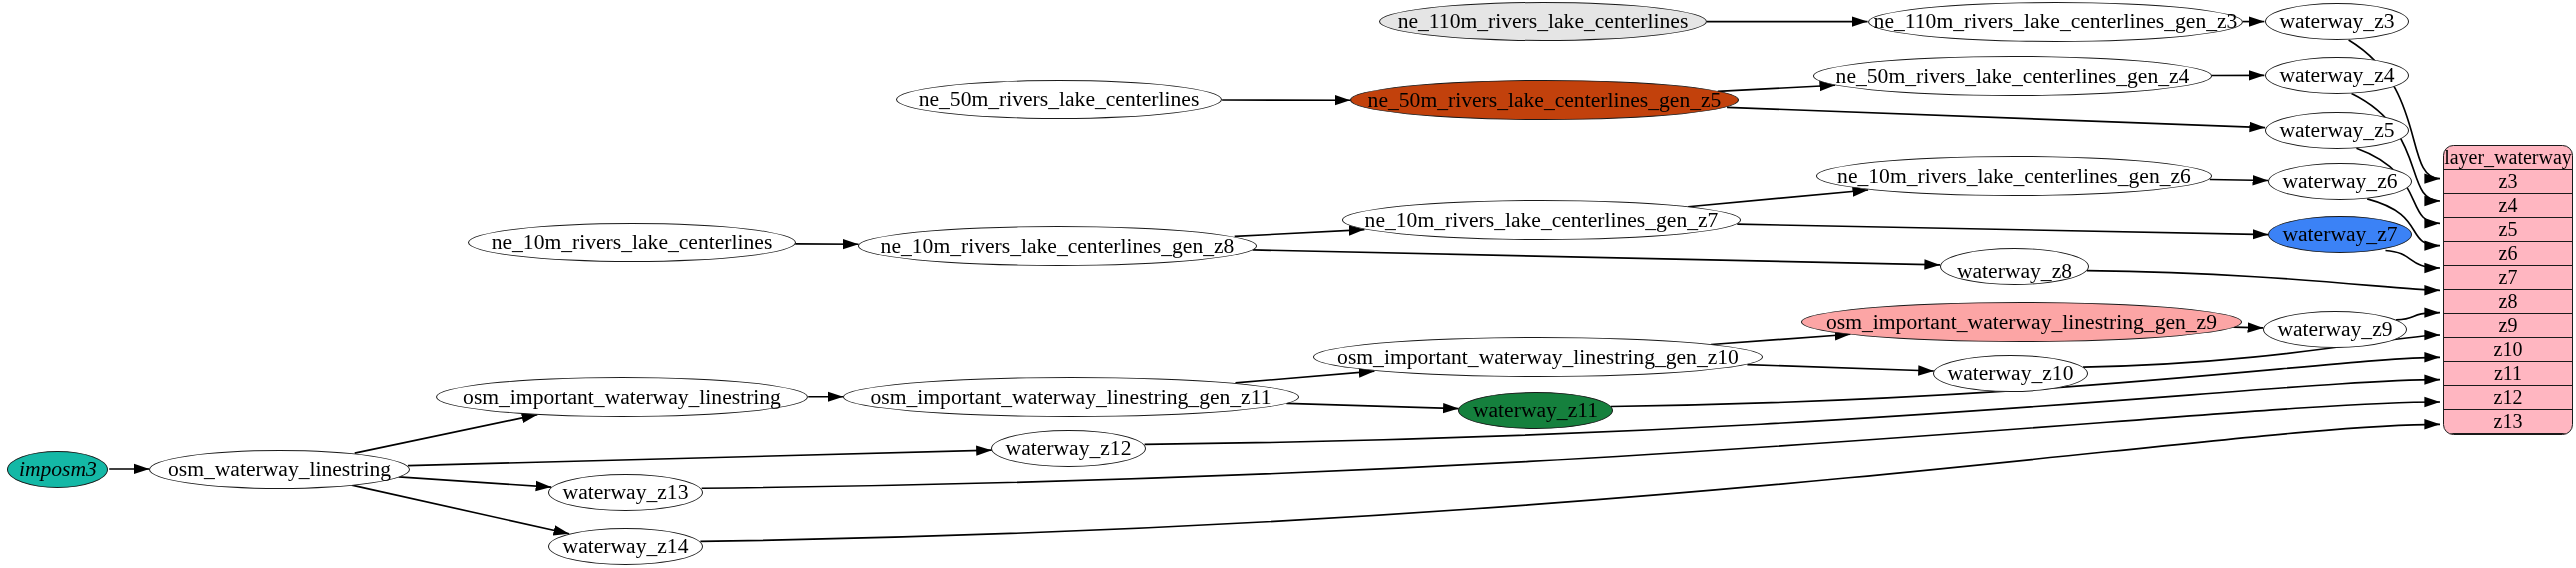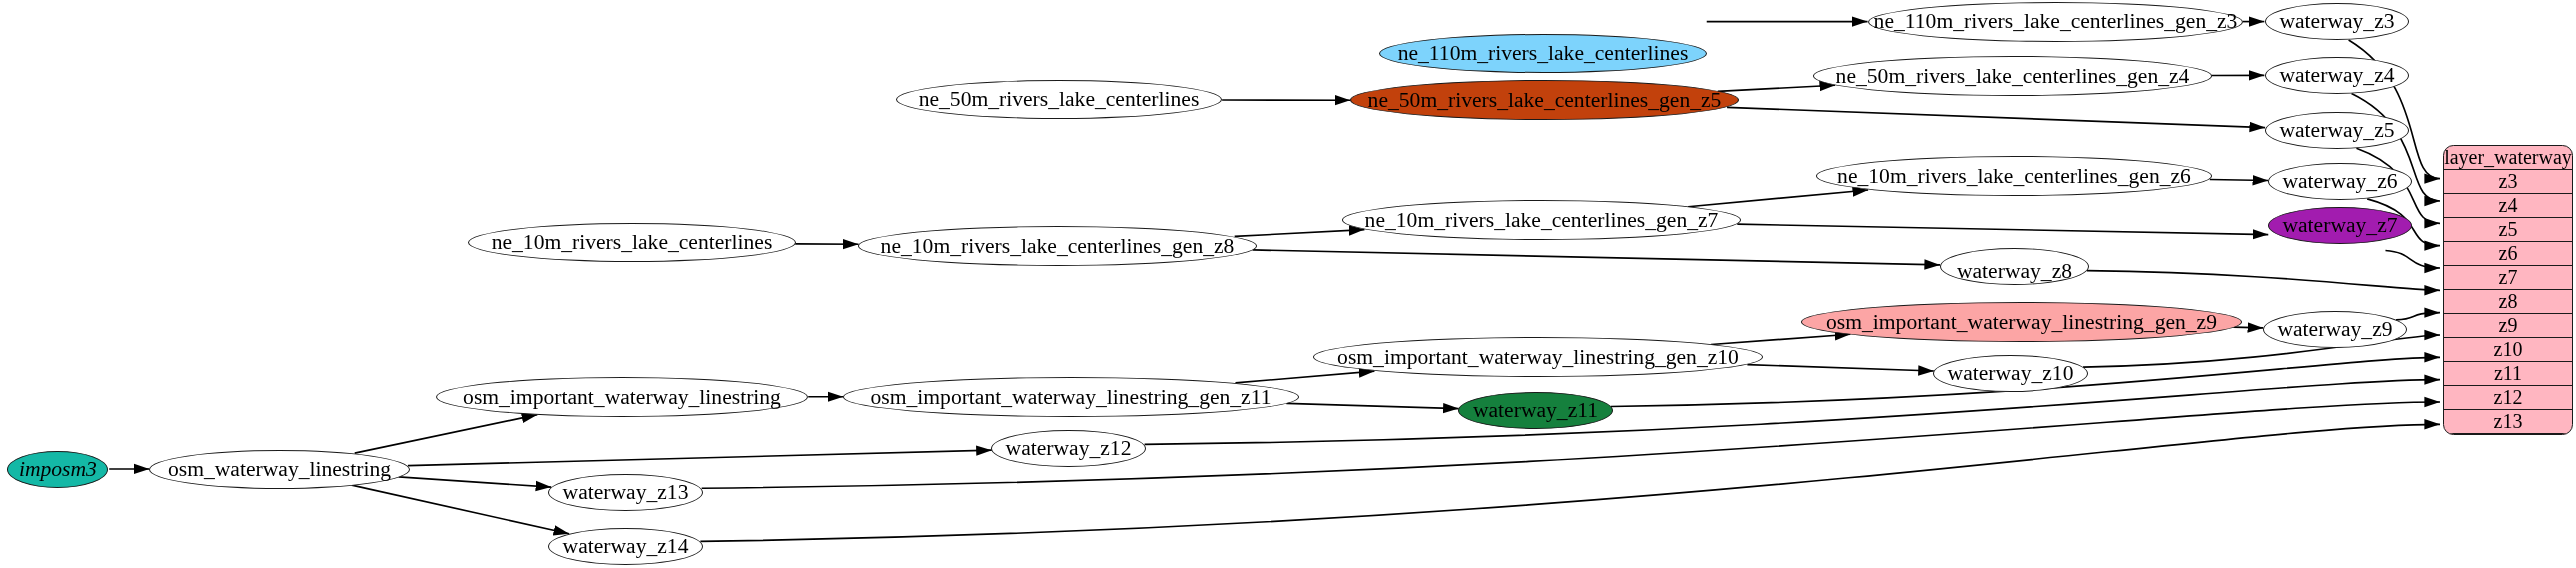--- a/index.html
+++ b/index.html
@@ -111,21 +111,21 @@
     </div>
     <div class="node" style="left: 991px; top: 430px; width: 155px; height: 37px; background: rgb(255, 255, 255); border-color: rgb(26, 26, 26);">
       <span>waterway_z12</span>
     </div>
     <div class="node" style="left: 548px; top: 474px; width: 155px; height: 37px; background: rgb(255, 255, 255); border-color: rgb(26, 26, 26);">
       <span>waterway_z13</span>
     </div>
     <div class="node" style="left: 548px; top: 528px; width: 155px; height: 37px; background: rgb(255, 255, 255); border-color: rgb(26, 26, 26);">
       <span>waterway_z14</span>
     </div>
-    <div class="node" style="left: 1379px; top: 2.2px; width: 328px; height: 39px; background: #7dd3fc; border-color: rgb(26, 26, 26); margin-top: 32px;">
+    <div class="node" style="left: 1379px; top: 2.2px; width: 328px; height: 39px; background: #e5e5e5; border-color: rgb(26, 26, 26);">
       <span>ne_110m_rivers_lake_centerlines</span>
     </div>
     <div class="node" style="left: 1868px; top: 1.5px; width: 375px; height: 40px; background: rgb(255, 255, 255); border-color: rgb(26, 26, 26);">
       <span>ne_110m_rivers_lake_centerlines_gen_z3</span>
     </div>
     <div class="node" style="left: 2265px; top: 3px; width: 144px; height: 37px; background: rgb(255, 255, 255); border-color: rgb(26, 26, 26);">
       <span>waterway_z3</span>
     </div>
     <div class="node" style="left: 896px; top: 80px; width: 326px; height: 39px; background: rgb(255, 255, 255); border-color: rgb(26, 26, 26);">
       <span>ne_50m_rivers_lake_centerlines</span>
@@ -150,21 +150,21 @@
     </div>
     <div class="node" style="left: 1342px; top: 200px; width: 399px; height: 40px; background: rgb(255, 255, 255); border-color: rgb(26, 26, 26);">
       <span>ne_10m_rivers_lake_centerlines_gen_z7</span>
     </div>
     <div class="node" style="left: 1816px; top: 156px; width: 396px; height: 40px; background: rgb(255, 255, 255); border-color: rgb(26, 26, 26);">
       <span>ne_10m_rivers_lake_centerlines_gen_z6</span>
     </div>
     <div class="node" style="left: 1940px; top: 248px; width: 149px; height: 37px; background: rgb(255, 255, 255); border-color: rgb(26, 26, 26); align-items: flex-end;">
       <span>waterway_z8</span>
     </div>
-    <div class="node" style="left: 2268px; top: 207px; width: 144px; height: 37px; background: #a21caf; border-color: rgb(26, 26, 26); text-align: right;">
+    <div class="node" style="left: 2268px; top: 216px; width: 144px; height: 37px; background: #3b82f6; border-color: rgb(26, 26, 26); text-align: right;">
       <span>waterway_z7</span>
     </div>
     <div class="node" style="left: 2268px; top: 163px; width: 144px; height: 37px; background: rgb(255, 255, 255); border-color: rgb(26, 26, 26);">
       <span>waterway_z6</span>
     </div>
     <div class="record" style="left: 2443px; top: 145px; width: 130px; height: 290px; background: rgb(255, 182, 193); border-color: rgb(26, 26, 26);">
       <div class="rrow">layer_waterway</div>
       <div class="rrow">z3</div>
       <div class="rrow">z4</div>
       <div class="rrow">z5</div>

